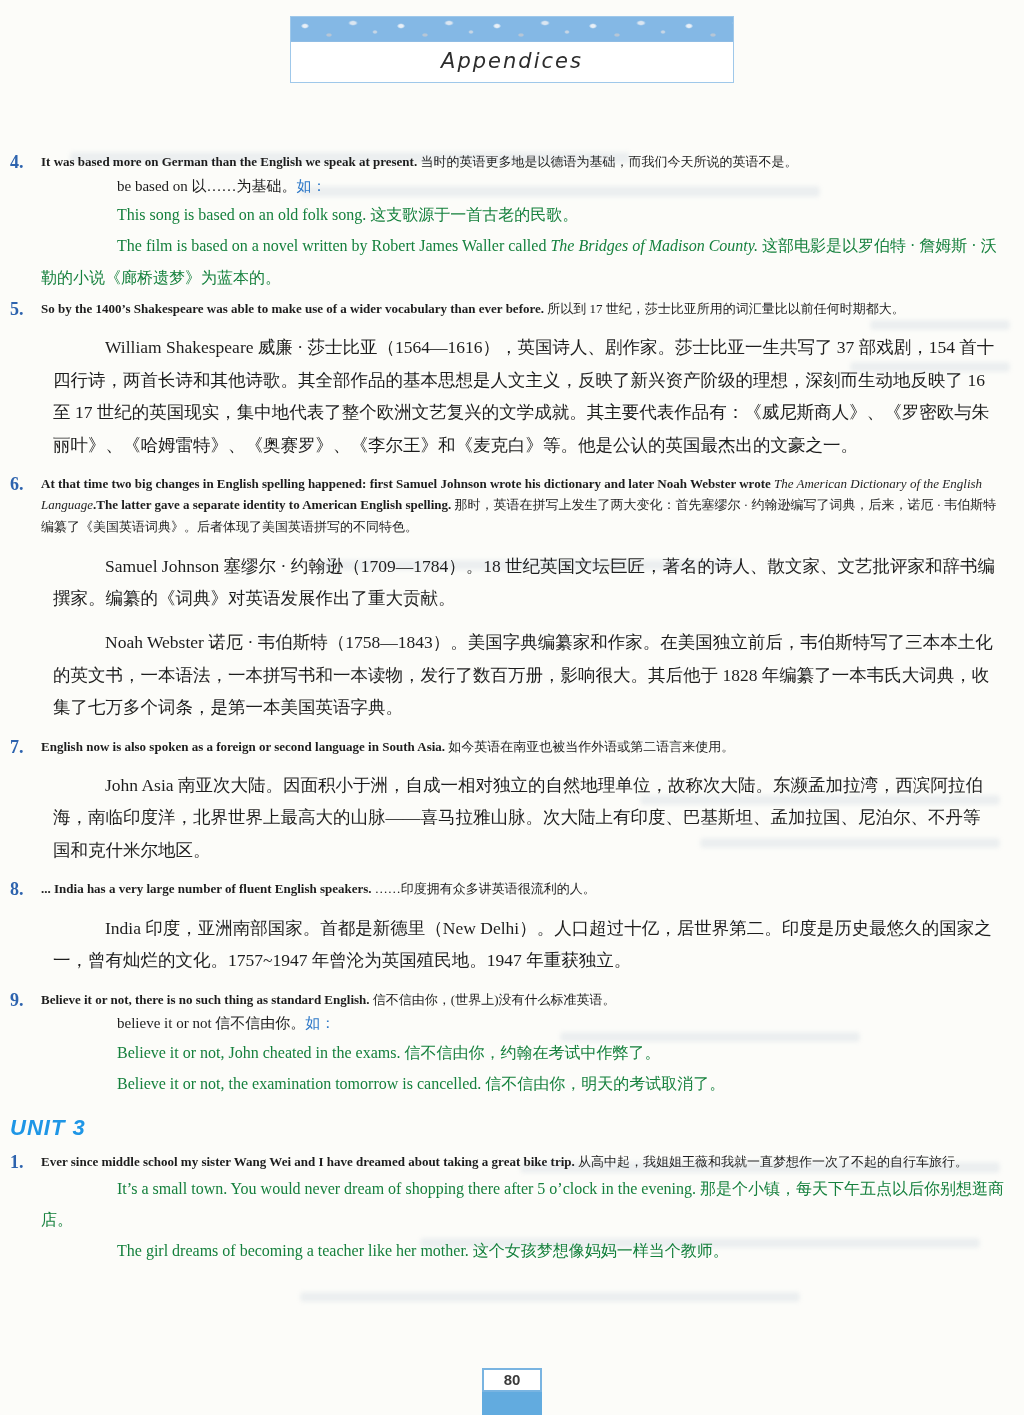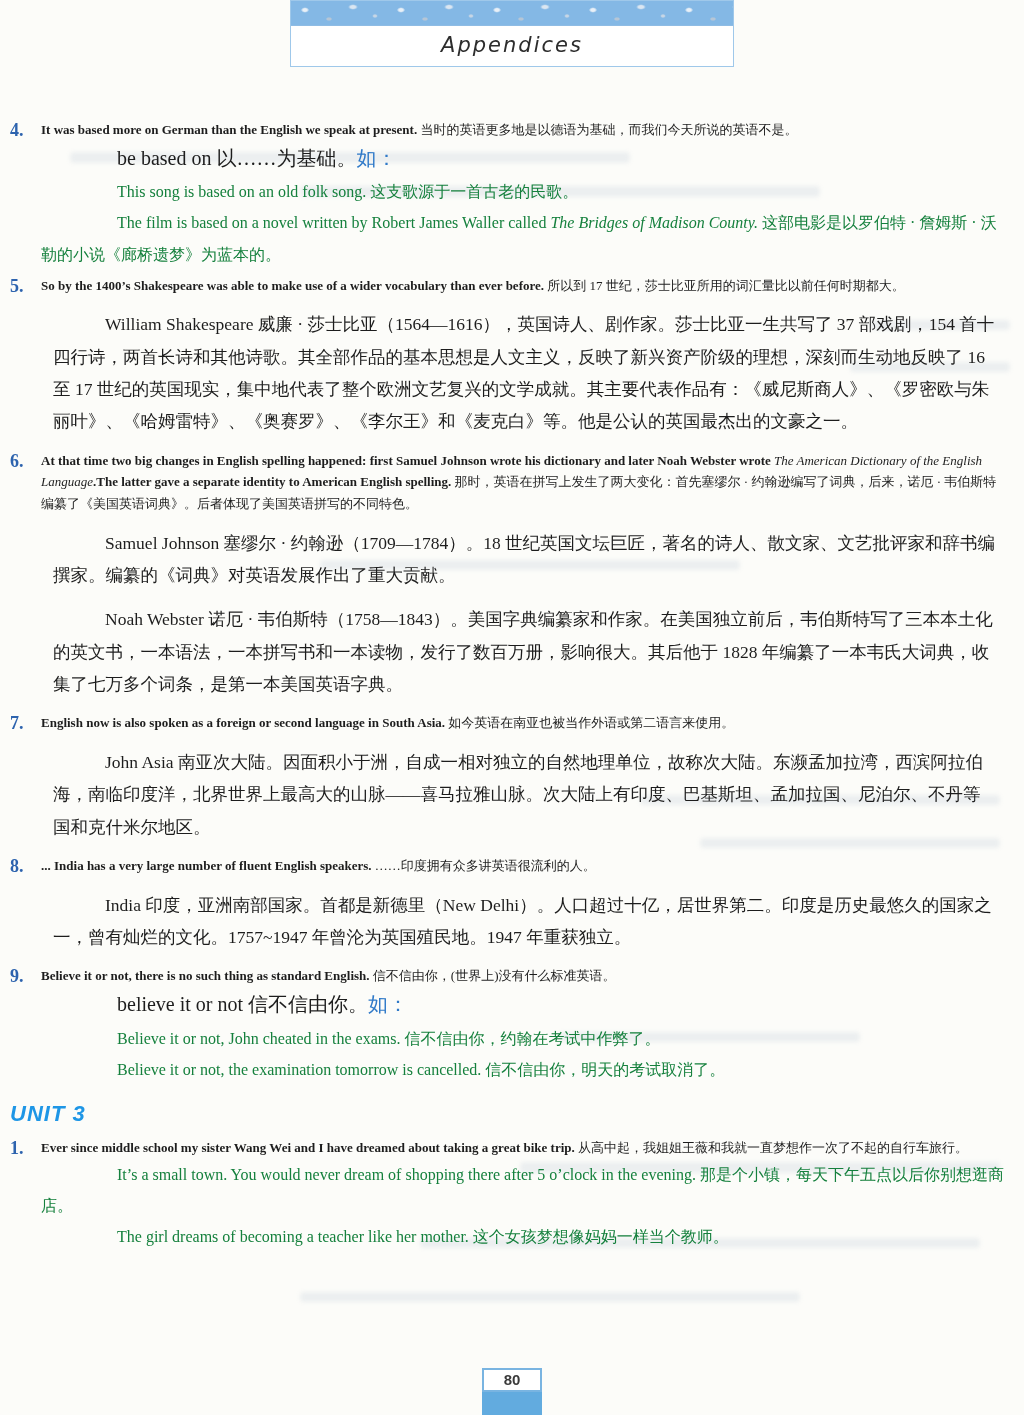--- a/index.html
+++ b/index.html
@@ -9,21 +9,21 @@
     background: #fcfcf9;
     font-family: "Liberation Serif", serif;
     color: #1d1d1d;
     position: relative;
     overflow: hidden;
   }
 
   
   .header-wrap {
     width: 444px;
-    margin: 0 auto;
+    margin: 16px auto;
     border: 1px solid #9fc8ea;
     background: #ffffff;
   }
   .droplet-band {
     height: 25px;
     background-color: #84b8e5;
     background-image:
       radial-gradient(ellipse 6px 4px at 14px 9px,  #e9f0f7 35%, rgba(233,240,247,0) 70%),
       radial-gradient(ellipse 5px 3px at 38px 18px, #b6c6d6 35%, rgba(182,198,214,0) 70%),
       radial-gradient(ellipse 7px 4px at 62px 6px,  #dbe6f1 35%, rgba(219,230,241,0) 70%),
@@ -50,21 +50,21 @@
   .item { position: relative; padding-left: 31px; margin-bottom: 5px; }
   .num {
     position: absolute; left: 0; top: 1px;
     color: #2d63ae; font-weight: bold; font-size: 18px;
   }
   .head { margin: 0; font-size: 13px; line-height: 1.66; }
   .head .en { font-weight: bold; }
   .head .en-italic { font-weight: normal; font-style: italic; margin-top: 44px; }
   .head .zh { font-weight: normal; }
 
-  .p-usage { margin: 0; text-indent: 76px; font-size: 20px; line-height: 1.78; }
+  .p-usage { margin: 0; text-indent: 76px; font-size: 15px; line-height: 1.78; }
   .cue { color: #2f79c8; }
 
   .p-example {
     margin: 0; text-indent: 76px;
     font-family: Liberation Serif, serif;
     font-size: 16px; line-height: 1.95;
     color: #15803d;
   }
   .p-example .ex-title { font-style: italic; }
 

